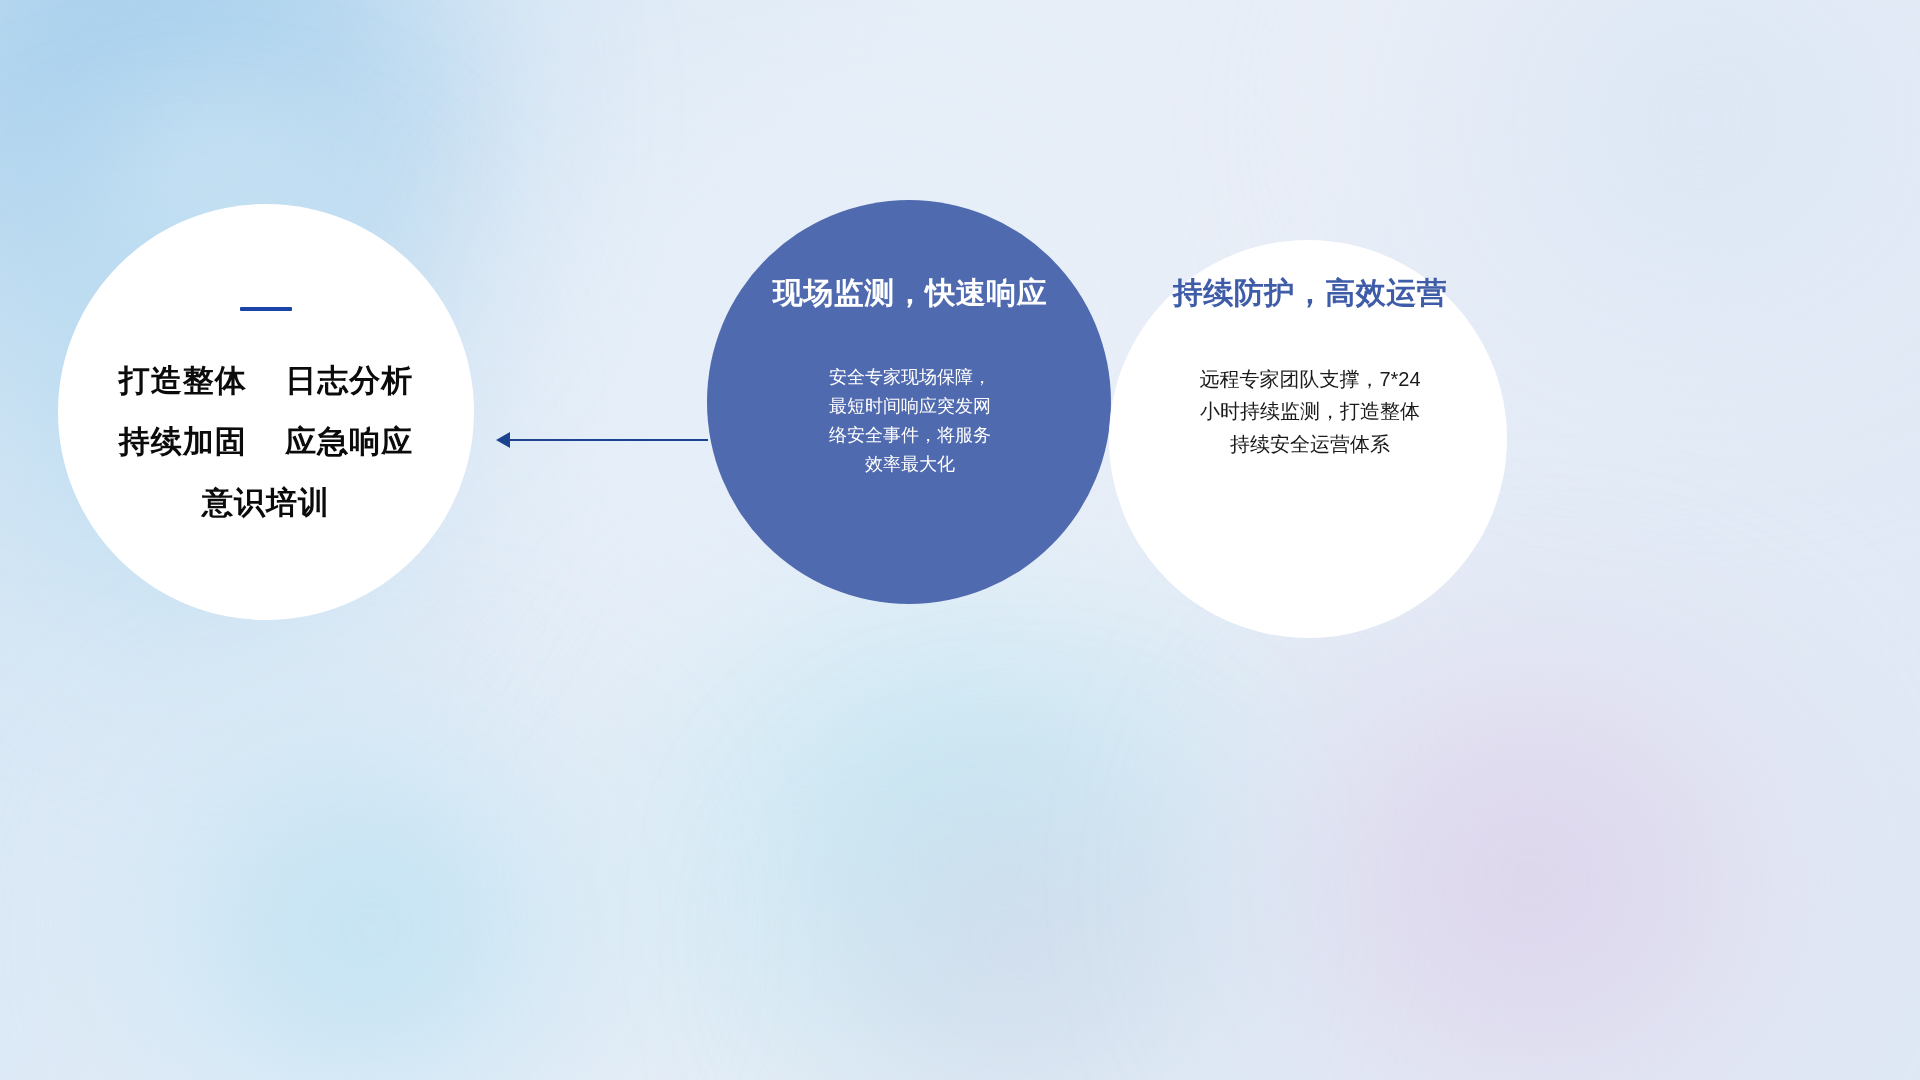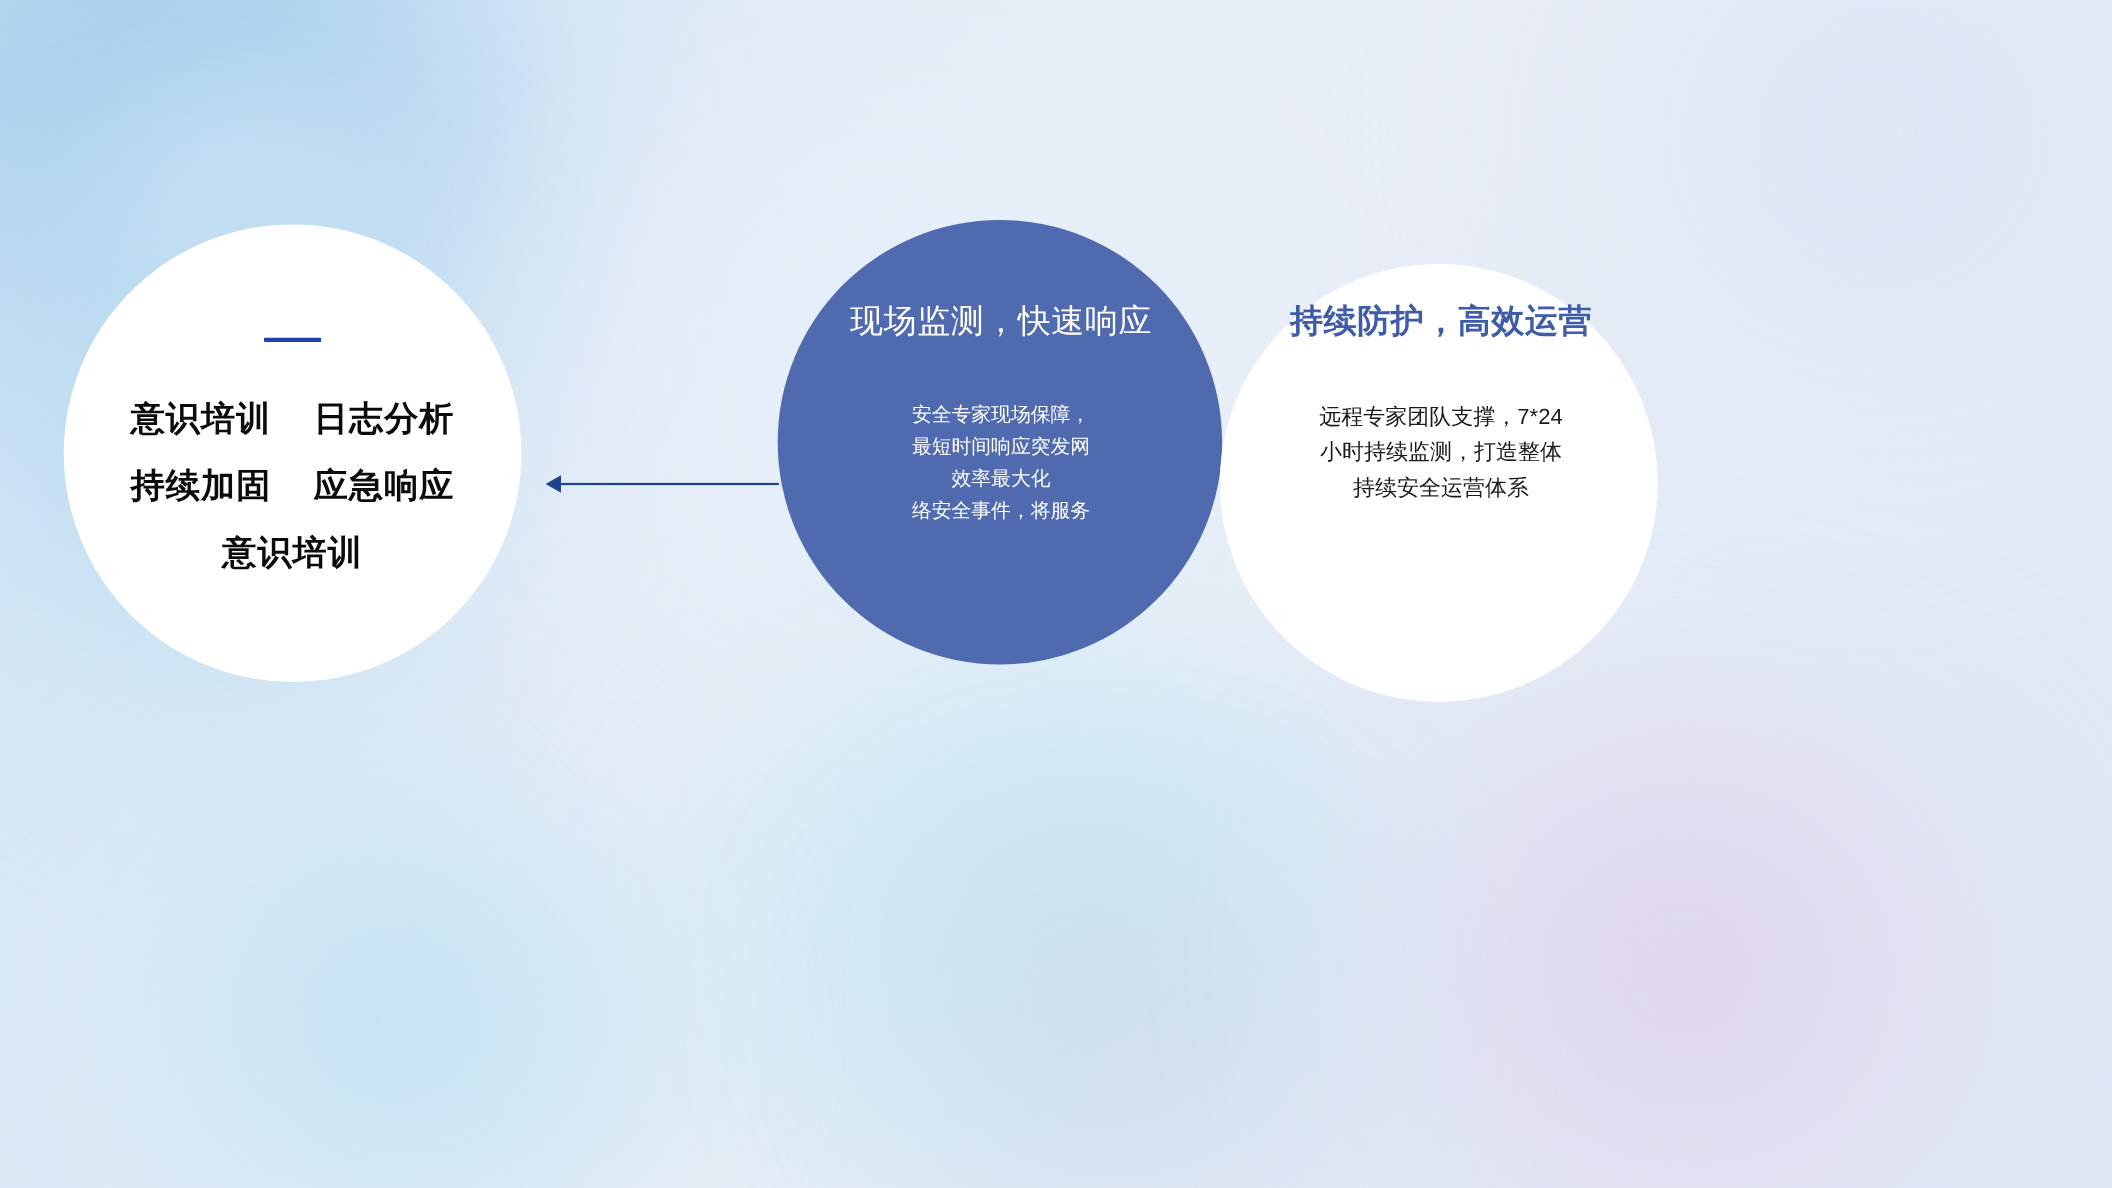--- a/index.html
+++ b/index.html
@@ -177,21 +177,21 @@
   .mid-content {
     position: absolute;
     left: 740px;
     top: 276px;
     width: 340px;
     text-align: center;
     z-index: 3;
   }
   .mid-title {
     font-size: 30px;
-    font-weight: normal;
+    font-weight: bold;
     color: #ffffff;
     letter-spacing: 0.5px;
     line-height: 1.1;
     white-space: nowrap;
   }
   .mid-body {
     margin-top: 54px;
     font-size: 18px;
     color: #ffffff;
     line-height: 1.62;
@@ -235,41 +235,41 @@
   <div class="bg-blob blob-centerlight"></div>
   <div class="bg-blob blob-topright"></div>
   <div class="bg-blob blob-bottomcyan"></div>
   <div class="bg-blob blob-bottomleft2"></div>
   <div class="bg-blob blob-pinkleft"></div>
   <div class="bg-blob blob-pinkright"></div>
 
   <div class="circle circle-left"></div>
   <div class="left-content">
     <div class="dash"></div>
-    <div class="left-line">意识培训    日志分析</div>
+    <div class="left-line">打造整体    日志分析</div>
     <div class="left-line">持续加固    应急响应</div>
     <div class="left-line">意识培训</div>
   </div>
 
   <div class="arrow-wrap">
     <div class="arrow-line"></div>
     <div class="arrow-head"></div>
   </div>
 
   <div class="circle circle-mid"></div>
 
   <div class="circle circle-right"></div>
 
   <div class="mid-content">
     <div class="mid-title">现场监测，快速响应</div>
     <div class="mid-body">
       <div>安全专家现场保障，</div>
       <div>最短时间响应突发网</div>
+      <div>络安全事件，将服务</div>
       <div>效率最大化</div>
-      <div>络安全事件，将服务</div>
     </div>
   </div>
 
   <div class="right-content">
     <div class="right-title">持续防护，高效运营</div>
     <div class="right-body">
       <div>远程专家团队支撑，7*24</div>
       <div>小时持续监测，打造整体</div>
       <div>持续安全运营体系</div>
     </div>

